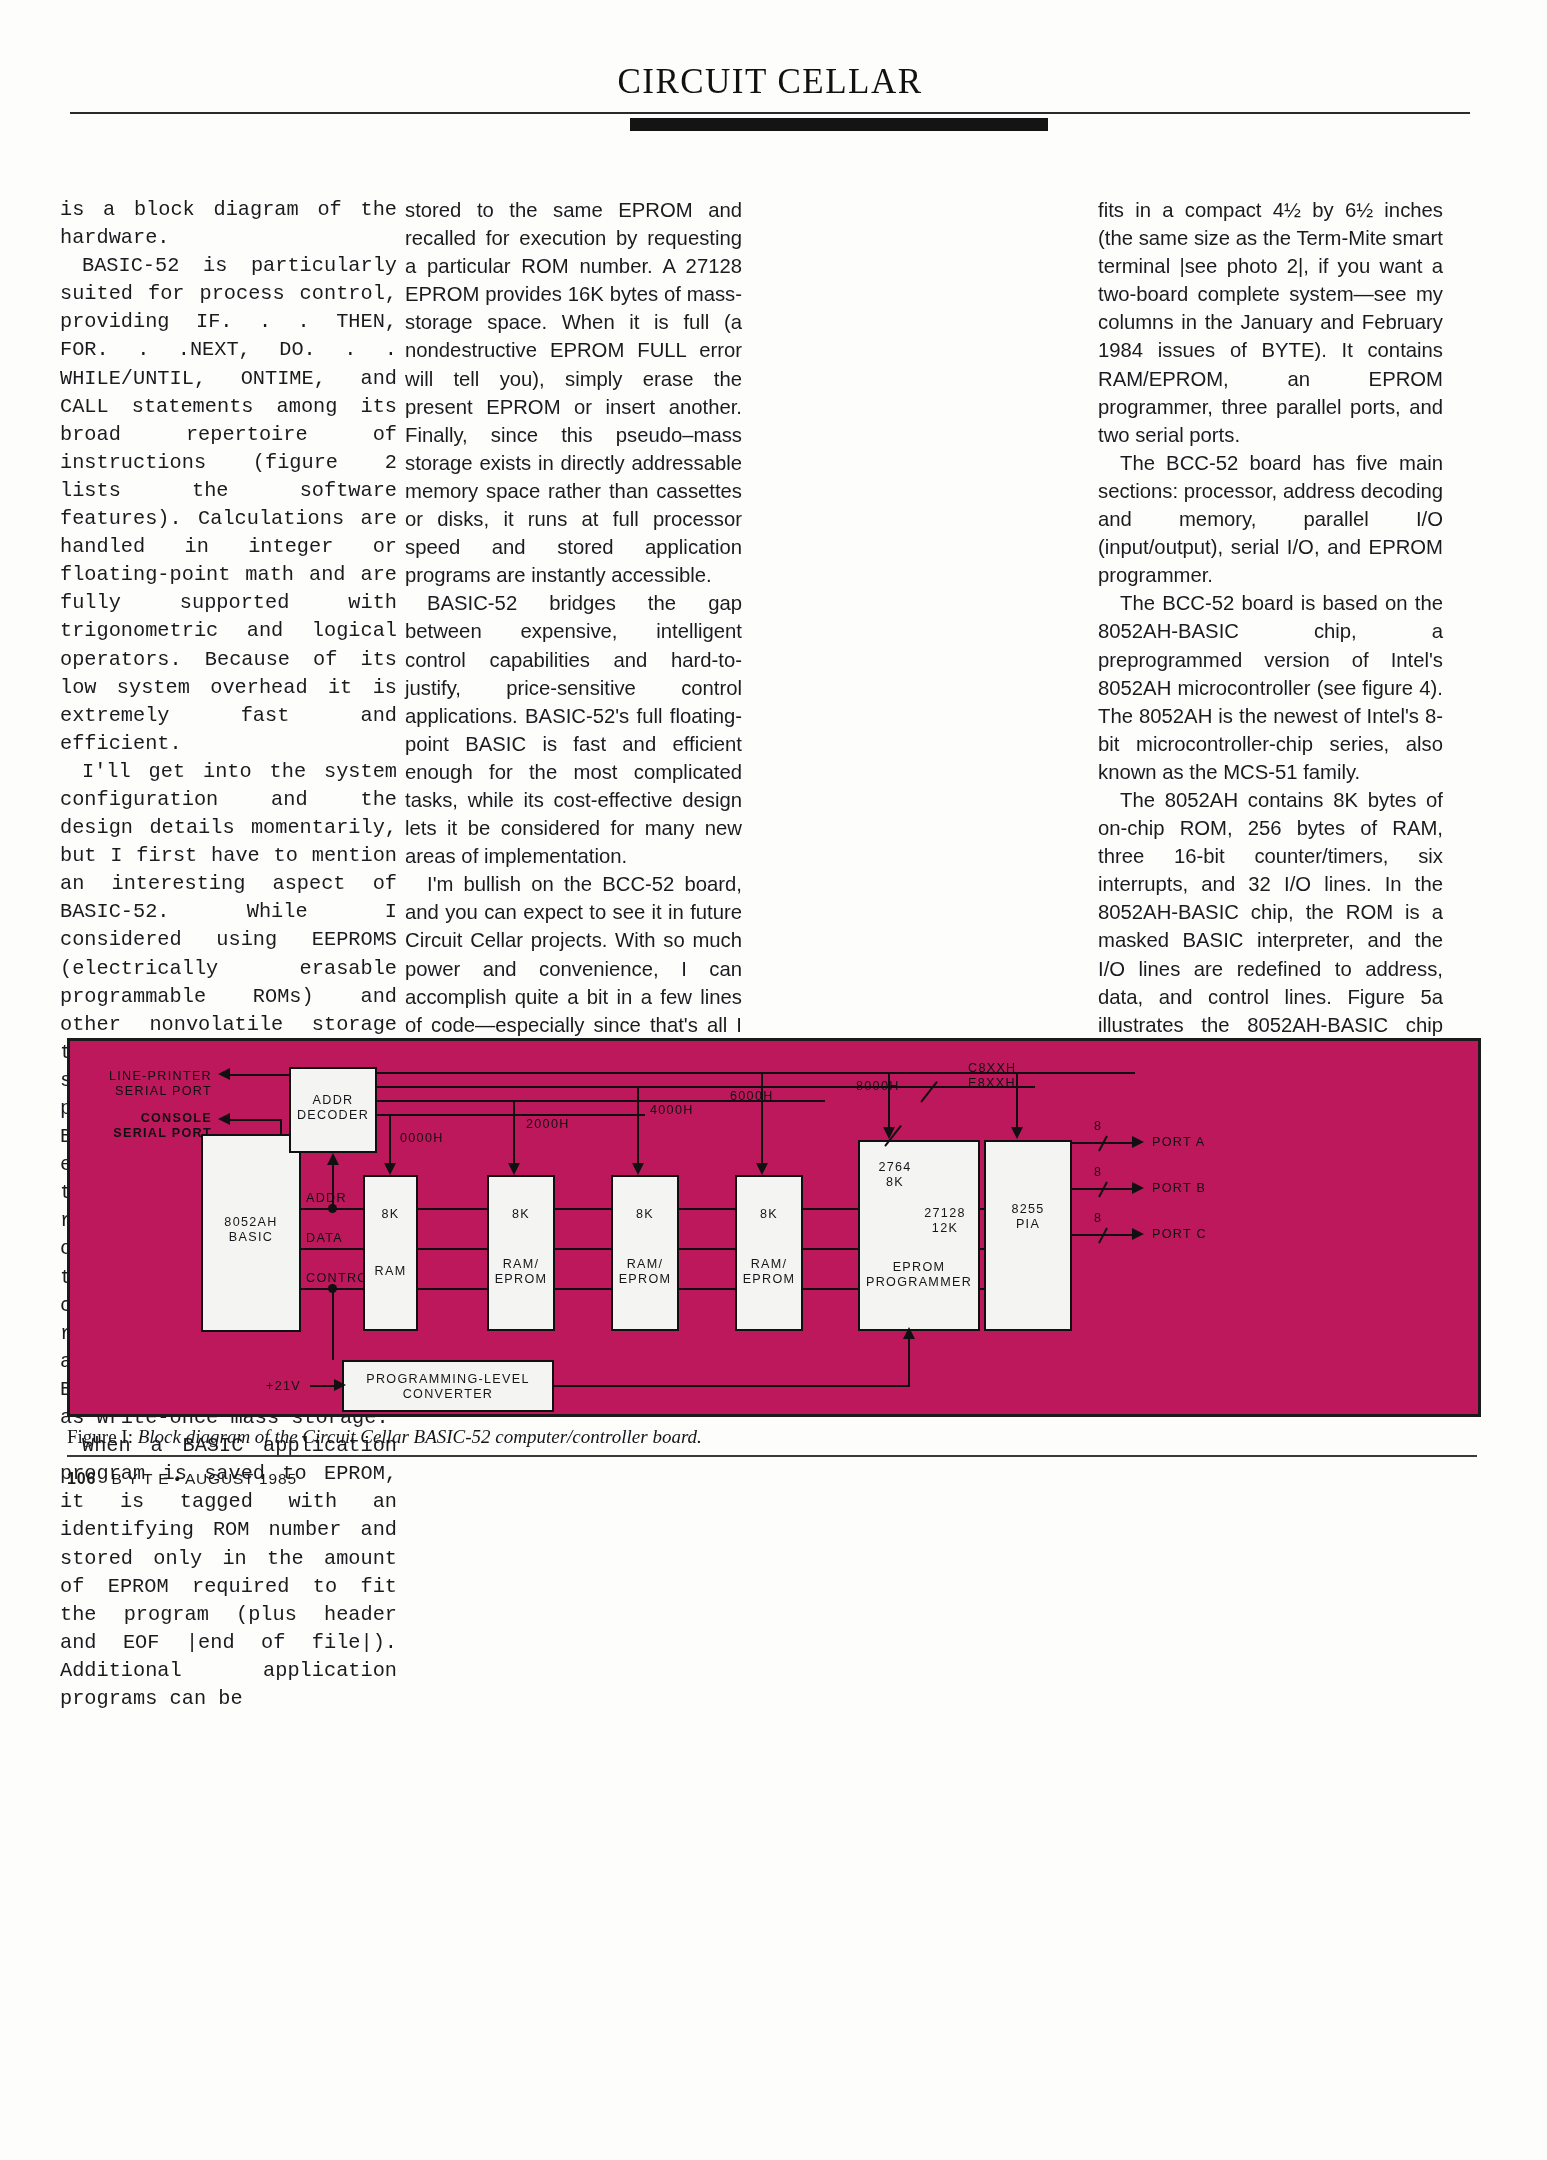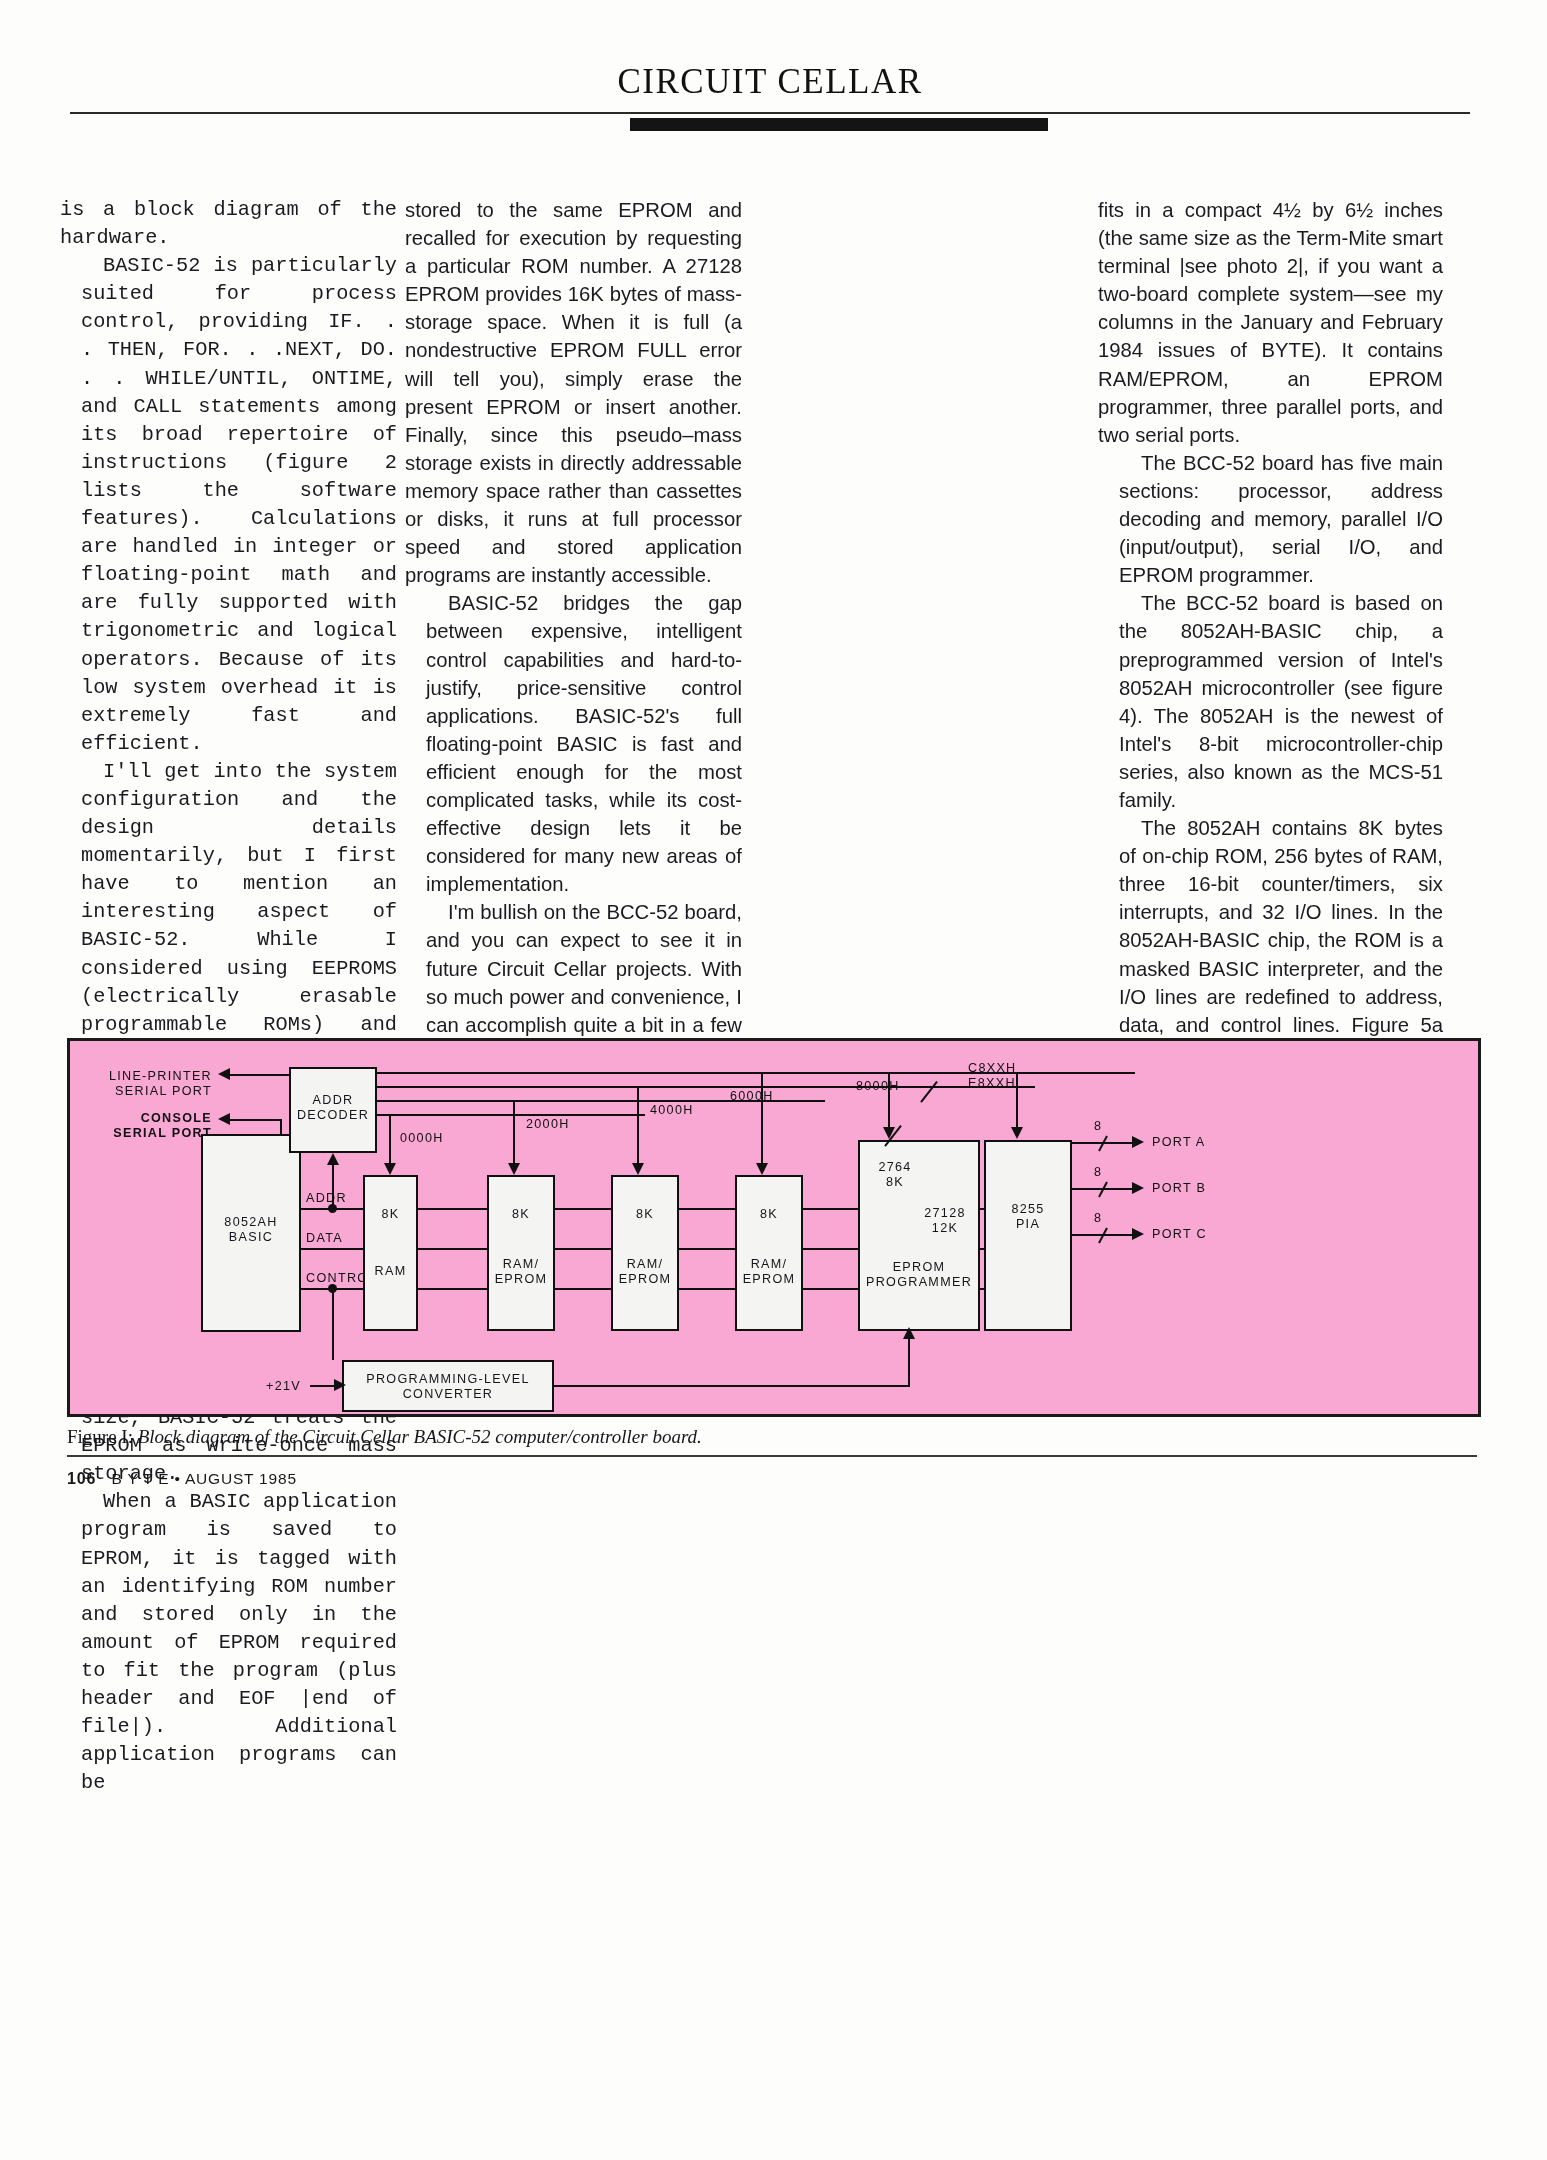--- a/index.html
+++ b/index.html
@@ -47,21 +47,21 @@
     font-size:20.3px;
     line-height:28.1px;
     text-align:justify;
     color:#1b1b1f;
     -webkit-hyphens:none;hyphens:none;
   }
   .col.c1{left:0px;font-family:Liberation Mono, monospace;}
   .col.c2{left:345px;}
   .col.c4{left:1038px;width:345px;}
   .col p{margin:0;}
-  .col p.ind{text-indent:22px;margin-left:21px;}
+  .col p.ind{text-indent:22px;}
 
   h2.subhead{
     font-family:"Liberation Serif", serif;
     font-weight:bold;
     font-size:22px;
     margin:19px 0 0 0;
     letter-spacing:0.4px;
   }
   h2.subhead .sc{font-size:17.5px;}
 
@@ -73,21 +73,21 @@
     margin-top:3px;
   }
 
   
   .figure-wrap{
     position:absolute;left:67px;top:1038px;width:1413px;height:1000px;
   }
   .figbox{
     position:absolute;left:0;top:0;width:1408px;height:373px;
     border:3px solid #1a1a1a;
-    background:#f9a8d4;
+    background:#be185d;
   }
   .diagram{
     position:absolute;left:0;top:0;width:1408px;height:373px;
   }
   .dlabel{
     position:absolute;
     font-family:"Liberation Sans", sans-serif;
     font-size:12.6px;
     letter-spacing:1.3px;
     line-height:15px;

